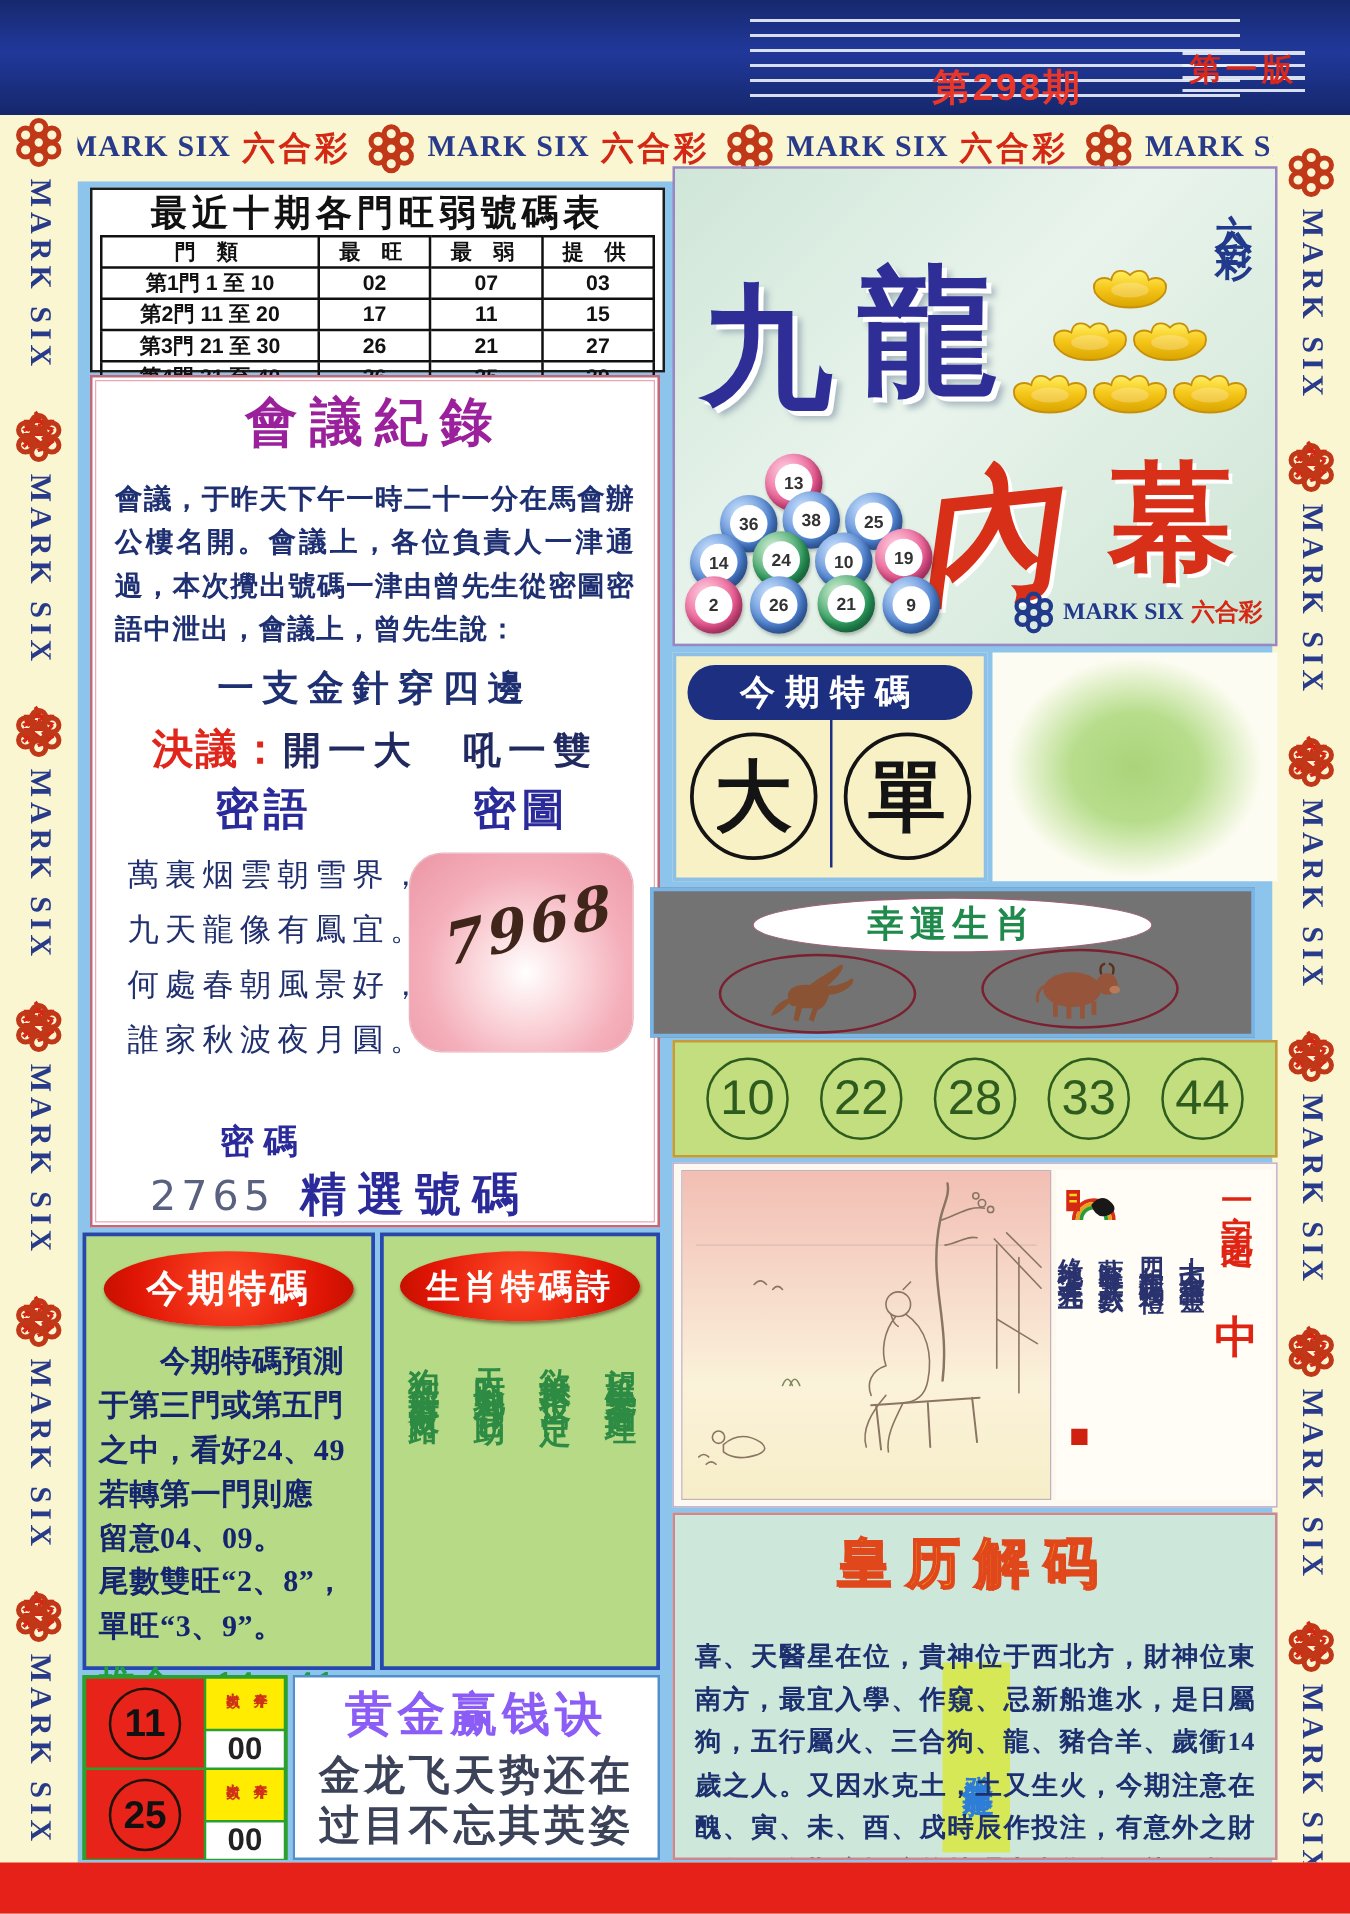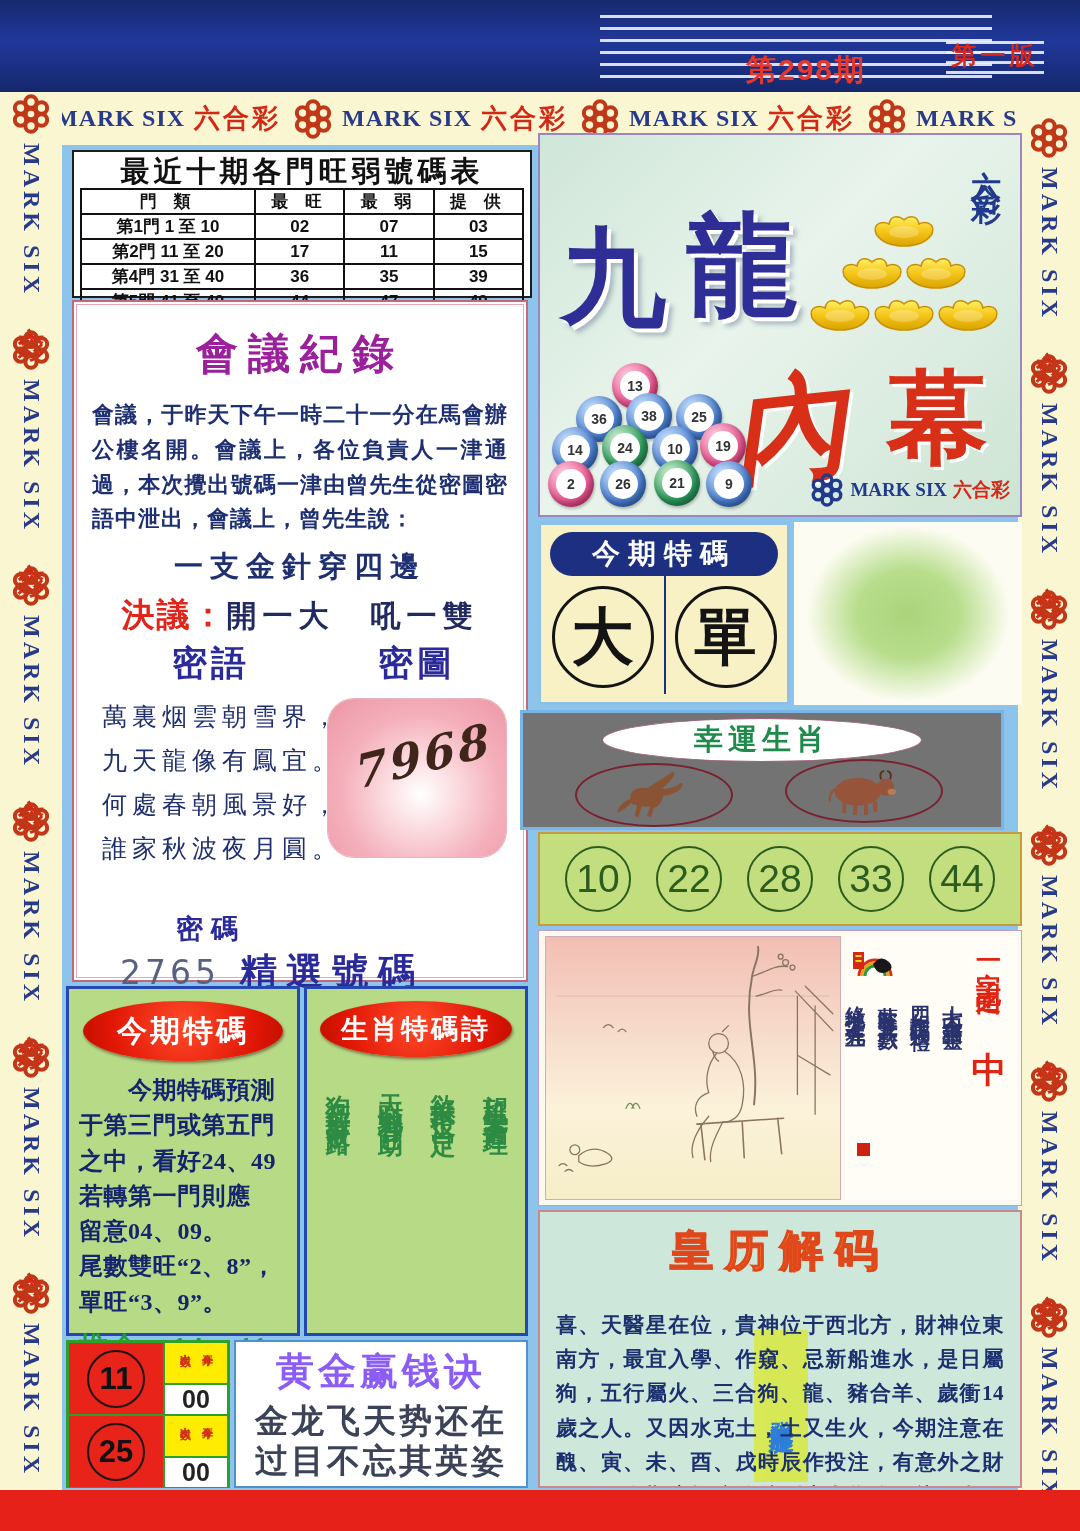--- a/index.html
+++ b/index.html
@@ -44,21 +44,21 @@
   table.hc { width:100%; border-collapse:collapse; }
   table.hc th, table.hc td { border:2px solid #111; font-family:"Liberation Sans",sans-serif;
     font-weight:700; color:#111; text-align:center; padding:0; height:19px; }
   table.hc th { font-size:17px; letter-spacing:6px; }
   table.hc td { font-size:17px; }
   td.gate { font-size:16px; letter-spacing:0; }
 
   
   .meet-panel { left:72px; top:300px; width:456px; height:682px; background:#fff;
     border:2px solid #c46878; box-shadow:inset 0 0 0 2px #fff, inset 0 0 0 3px #e8a8b4; padding:6px 10px; }
-  .meet-title { text-align:center; font-size:42px; font-weight:900; color:#9b209b; letter-spacing:10px; margin-top:18px; }
+  .meet-title { text-align:center; font-size:42px; font-weight:900; color:#9b209b; letter-spacing:10px; margin-top:2px; }
   .meet-body { margin:16px 8px 0; font-size:22px; font-weight:700; color:#1e2f72; line-height:1.58; text-align:justify; letter-spacing:1px; }
   .gold-line { text-align:center; font-size:29px; font-weight:900; color:#1e2f72; letter-spacing:7px; margin-top:10px; }
   .resolution { text-align:center; margin-top:6px; }
   .resolution .r1 { font-size:33px; font-weight:900; color:#e0251a; letter-spacing:2px; }
   .resolution .r2 { font-size:30px; font-weight:900; color:#202a60; letter-spacing:6px; }
   .labels-row { display:flex; justify-content:space-between; padding:2px 60px 0 88px; }
   .labels-row span { font-size:35px; font-weight:900; color:#2a2a9a; letter-spacing:4px; }
   .poem-wrap { position:relative; margin-top:8px; min-height:214px; }
   .meet-poem { padding-left:18px; font-size:25px; font-weight:400; color:#202f6e; line-height:1.76; letter-spacing:5px; white-space:pre-line; }
   .pink-box { position:absolute; right:10px; top:4px; width:178px; height:158px; border-radius:26px;
@@ -380,20 +380,26 @@
       <td>07</td>
       <td>03</td>
     </tr>
     <tr>
       <td class="gate">第2門 11 至 20</td>
       <td>17</td>
       <td>11</td>
       <td>15</td>
     </tr>
     <tr>
+      <td class="gate">第3門 21 至 30</td>
+      <td>26</td>
+      <td>21</td>
+      <td>27</td>
+    </tr>
+    <tr>
       <td class="gate">第4門 31 至 40</td>
       <td>36</td>
       <td>35</td>
       <td>39</td>
     </tr>
     <tr>
       <td class="gate">第5門 41 至 49</td>
       <td>44</td>
       <td>47</td>
       <td>49</td>

